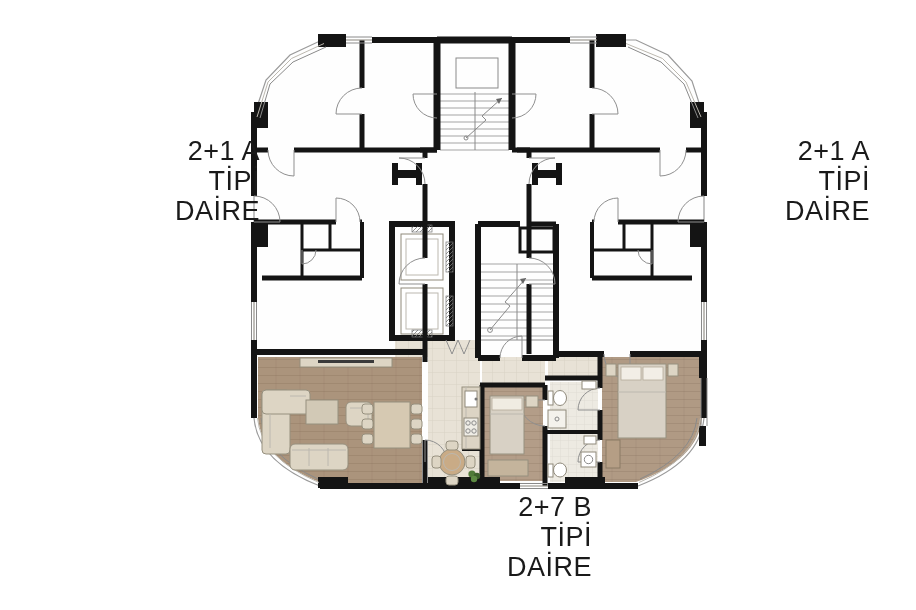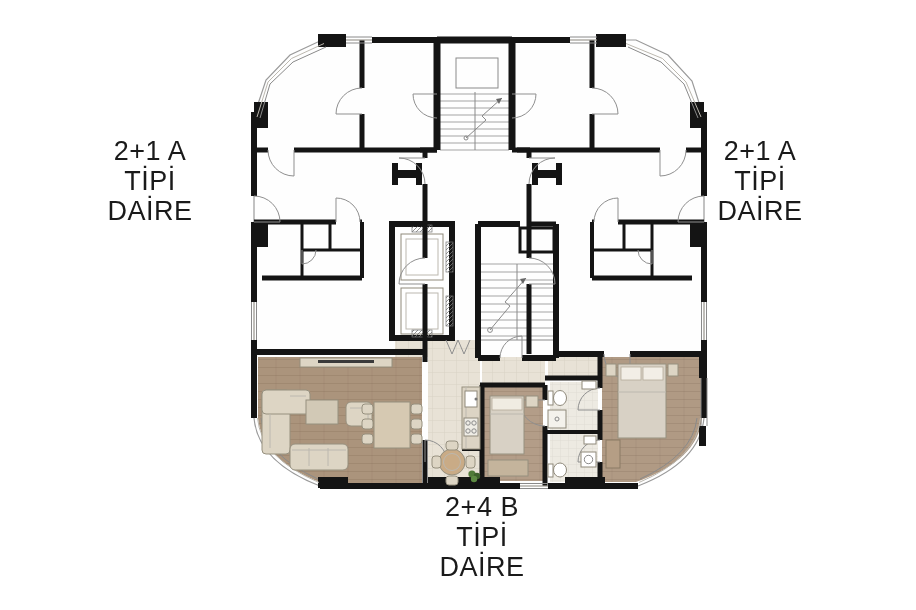--- a/index.html
+++ b/index.html
@@ -1,19 +1,19 @@
 <!DOCTYPE html>
 <html style="--c-wall: #141414; --c-text: #1a1a1a; --c-floor_living: #ab947c; --c-floor_bedroom: #b09a84; --c-floor_bedroom_small: #b39d88; --c-floor_tile: #e8e2d6; --c-tile_grid: #d8d1c3; --c-floor_bath: #edeae2; --c-furniture: #ddd5c4; --c-furniture_stroke: #96907f; --c-bed: #d8d1c5; --c-wood: #c9ab86; --c-wardrobe: #b59e85; --c-plant: #4f7a38;"><head>
 <meta charset="utf-8">
 <style>
   html,body{margin:0;padding:0;background:#fff;}
   .canvas{position:relative;width:916px;height:610px;background:#ffffff;overflow:hidden;
           font-family:"Liberation Sans",sans-serif;}
   .plan-svg{position:absolute;left:0;top:0;}
-  .apt-label{position:absolute;width:220px;text-align:center;
+  .apt-label{position:absolute;width:220px;text-align:right;
              font-size:27px;line-height:30px;letter-spacing:.5px;
              color:var(--c-text,#1a1a1a);}
   .lbl-left{left:40px;top:136px;}
   .lbl-right{left:650px;top:136px;}
   .lbl-bottom{left:372px;top:492px;}
   
   .w7{stroke:var(--c-wall,#111);stroke-width:7;fill:none}
   .w6{stroke:var(--c-wall,#111);stroke-width:6;fill:none}
   .w5{stroke:var(--c-wall,#111);stroke-width:5;fill:none}
   .w4{stroke:var(--c-wall,#111);stroke-width:4;fill:none}
@@ -352,18 +352,18 @@
     <div>2+1 A</div>
     <div>TİPİ</div>
     <div>DAİRE</div>
   </div>
   <div class="apt-label lbl-right">
     <div>2+1 A</div>
     <div>TİPİ</div>
     <div>DAİRE</div>
   </div>
   <div class="apt-label lbl-bottom">
-    <div>2+4 B</div>
+    <div>2+7 B</div>
     <div>TİPİ</div>
     <div>DAİRE</div>
   </div>
 
 </div>
 
 </body></html>

